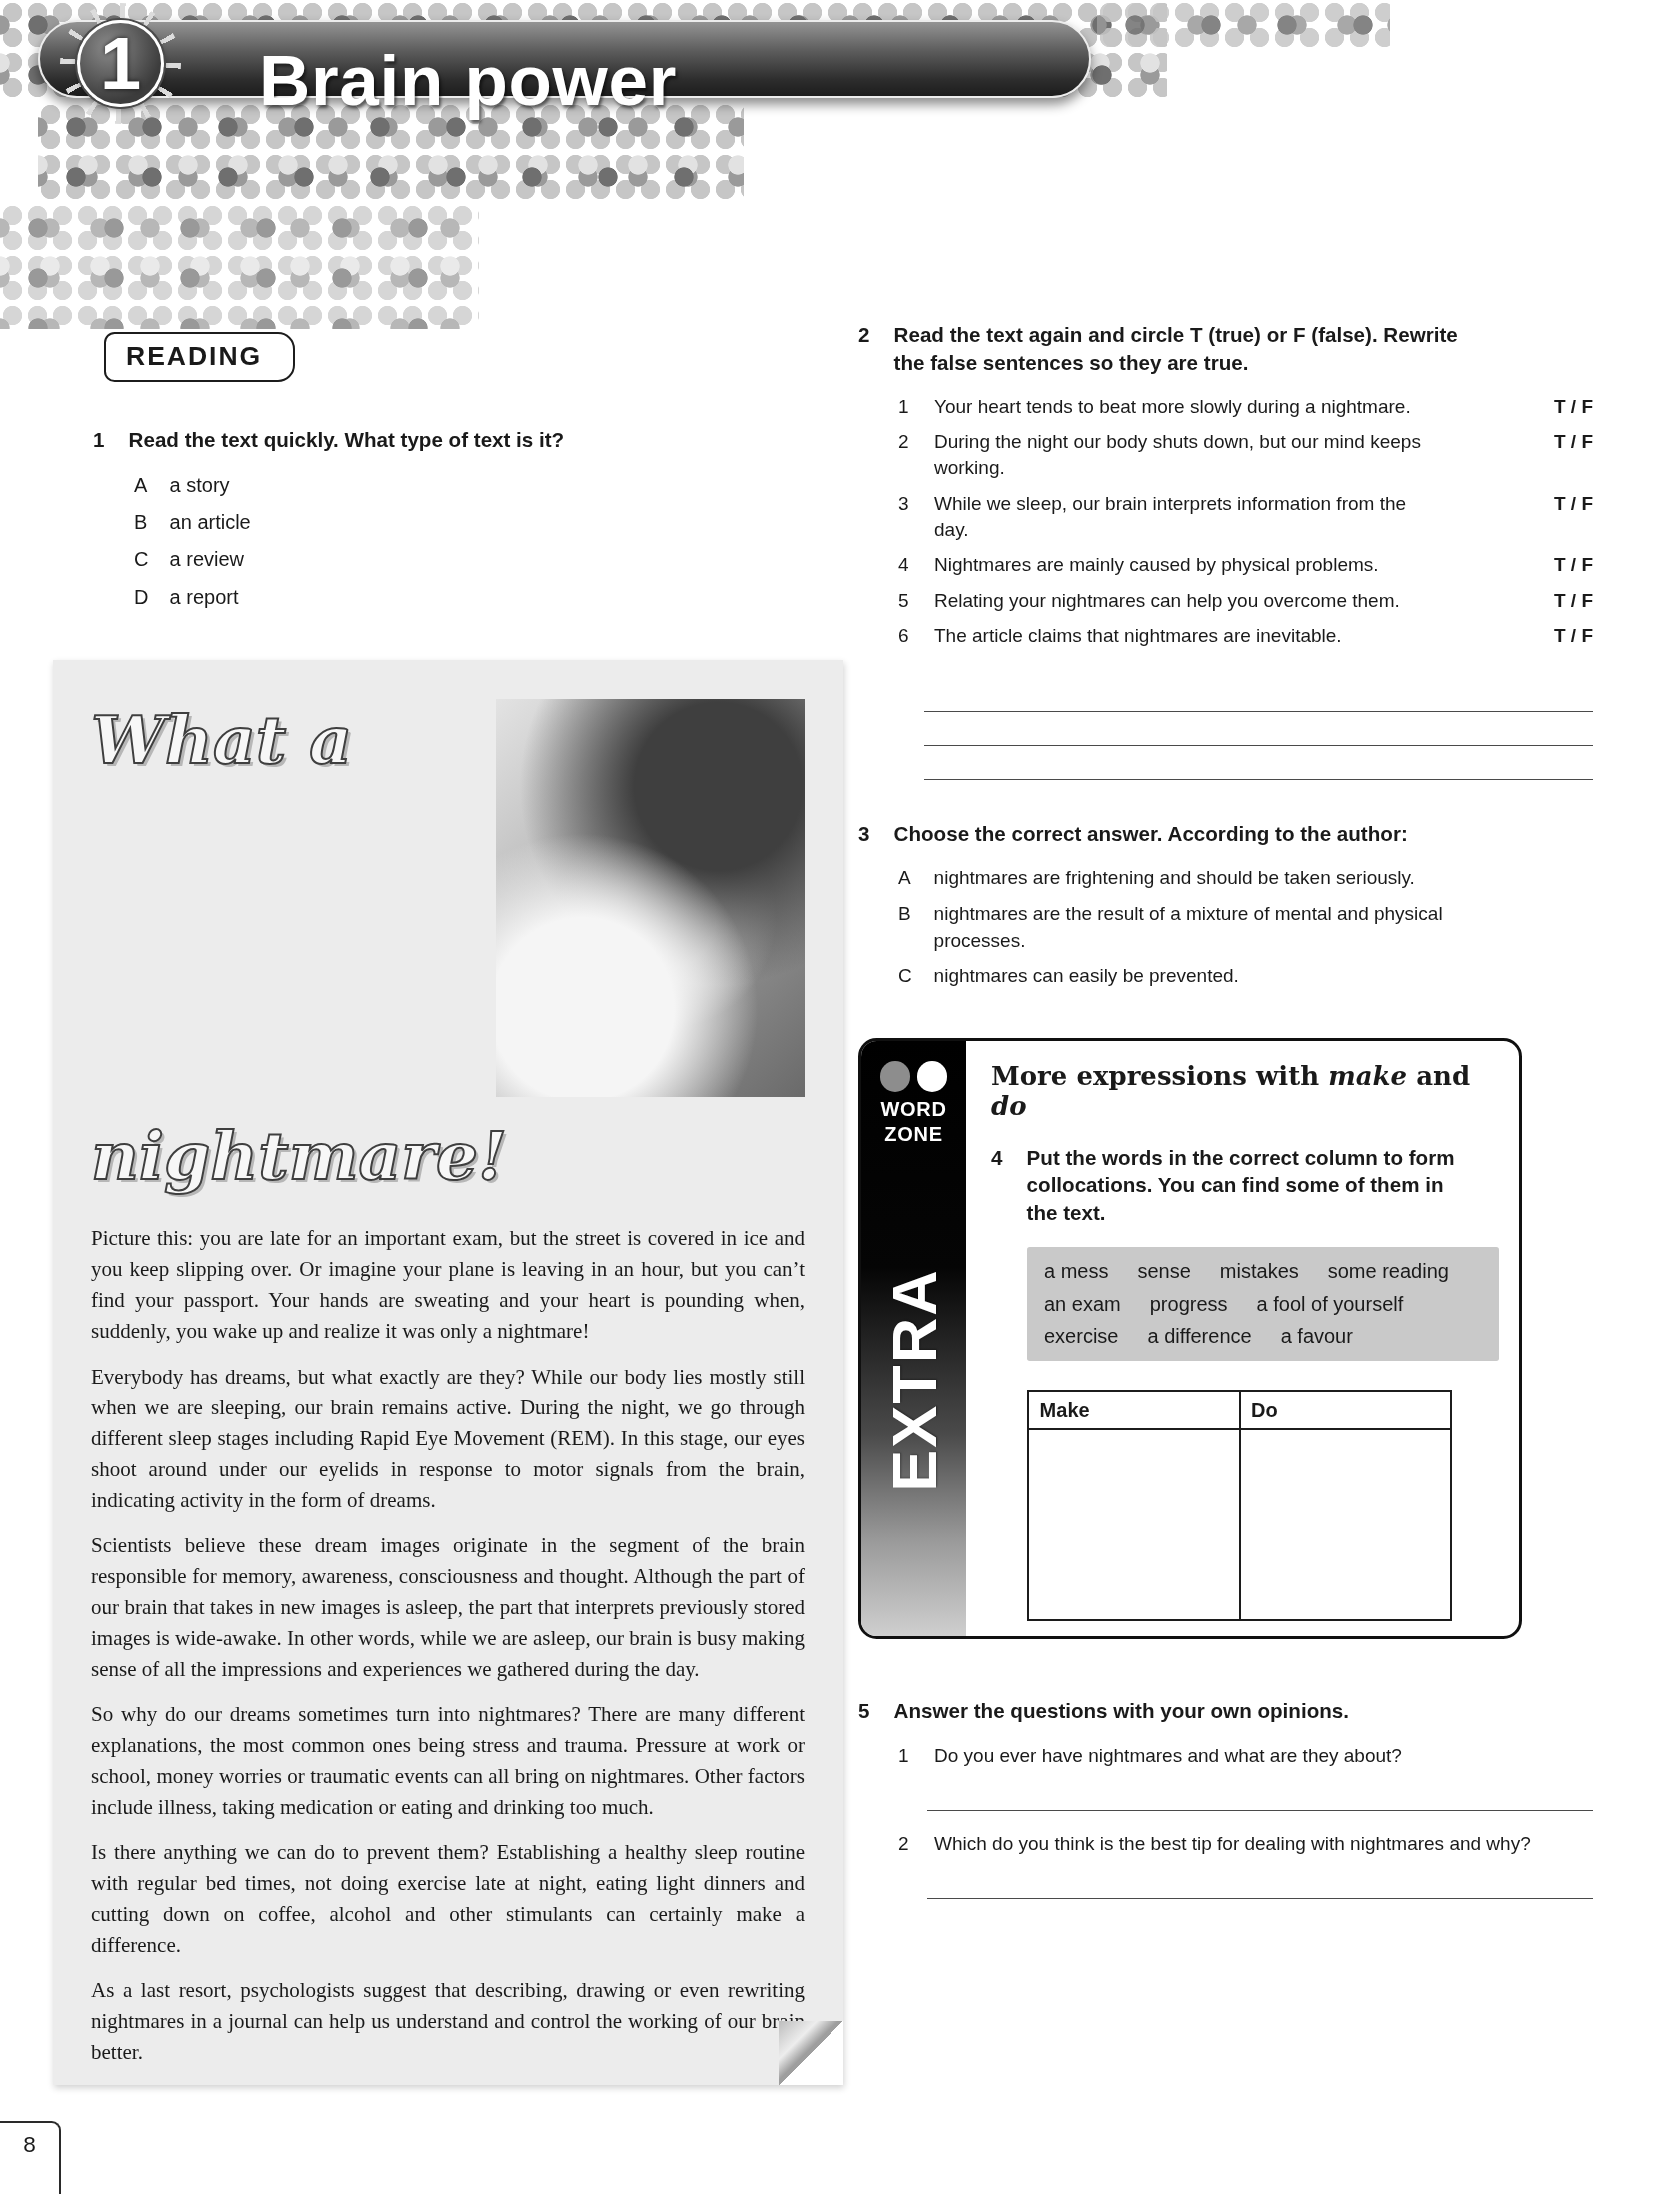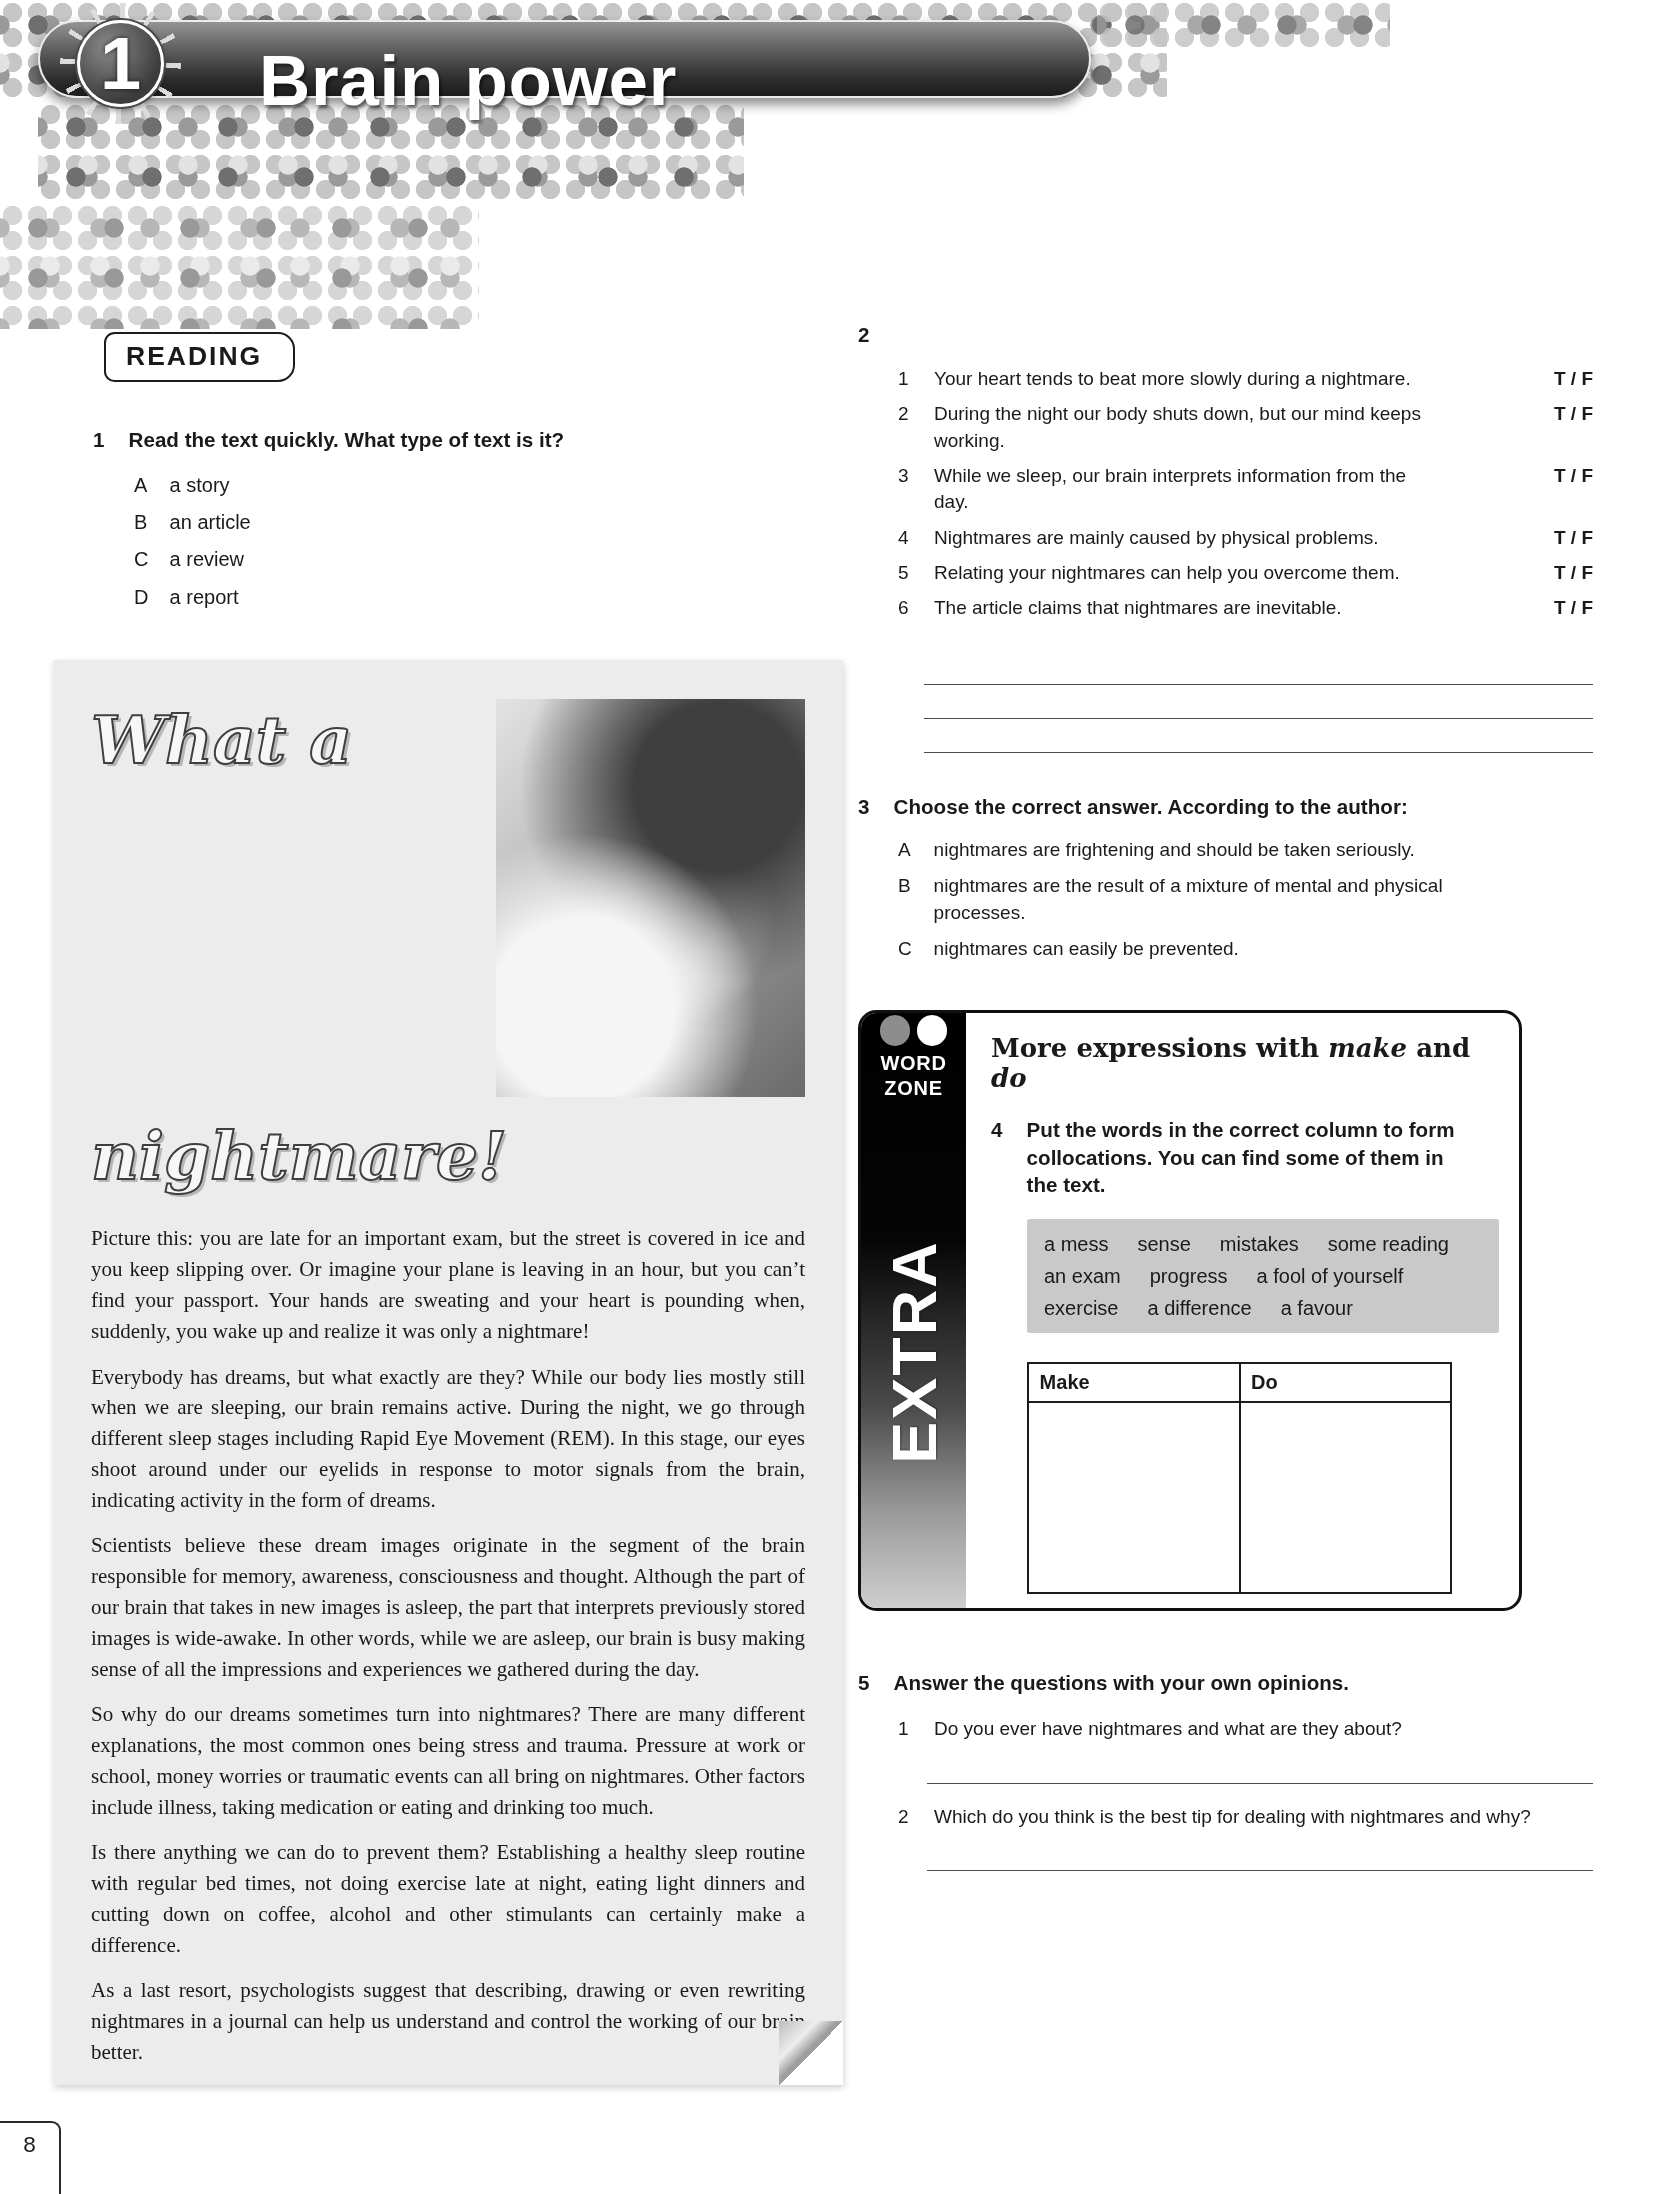--- a/index.html
+++ b/index.html
@@ -108,21 +108,21 @@
   .ex3{margin-top:40px;}
   .ex3 .options{margin:17px 0 0 40px;font-size:19px;max-width:637px;}
 
   
   .wordzone{
     margin-top:48px;width:664px;height:601px;border:3.3px solid #101010;border-radius:18.6px;
     display:flex;overflow:hidden;box-sizing:border-box;background:#fff;
   }
   .wz-strip{
     position:relative;width:105px;flex:none;color:#fff;text-align:center;
-    padding-top:2px;box-sizing:border-box;
+    padding-top:20px;box-sizing:border-box;
     background:linear-gradient(180deg,#000 0%,#050505 38%,#4a4a4a 66%,#9a9a9a 84%,#cfcfcf 100%);
   }
   .wz-circles{display:flex;justify-content:center;gap:6.6px;margin-bottom:5.3px;}
   .wz-circles span{width:30.5px;height:30.5px;border-radius:50%;display:block;}
   .circle-gray{background:#8d8d8d;}
   .circle-white{background:#fff;}
   .wz-word,.wz-zone{font-weight:bold;font-size:20px;line-height:1.25;letter-spacing:0.7px;}
   .wz-extra{
     position:absolute;top:57%;left:50%;transform:translate(-50%,-50%) rotate(-90deg);
     font-size:63px;font-weight:bold;letter-spacing:2px;white-space:nowrap;
@@ -227,20 +227,21 @@
         <p class="passage-p">As a last resort, psychologists suggest that describing, drawing or even rewriting nightmares in a journal can help us understand and control the working of our brain better.</p>
       </div>
     <div class="corner-fold"></div>
   </section>
 
   <div class="right-col">
 
     <section class="ex2">
       <div class="ex-head">
         <span class="ex-num">2</span>
+        <span class="ex-q">Read the text again and circle T (true) or F (false). Rewrite the false sentences so they are true.</span>
       </div>
       <div class="tf-list">
 
           <div class="tf-row">
             <span class="tf-num">1</span>
             <span class="tf-text">Your heart tends to beat more slowly during a nightmare.</span>
             <span class="tf-val">T / F</span>
           </div>
 
           <div class="tf-row">

